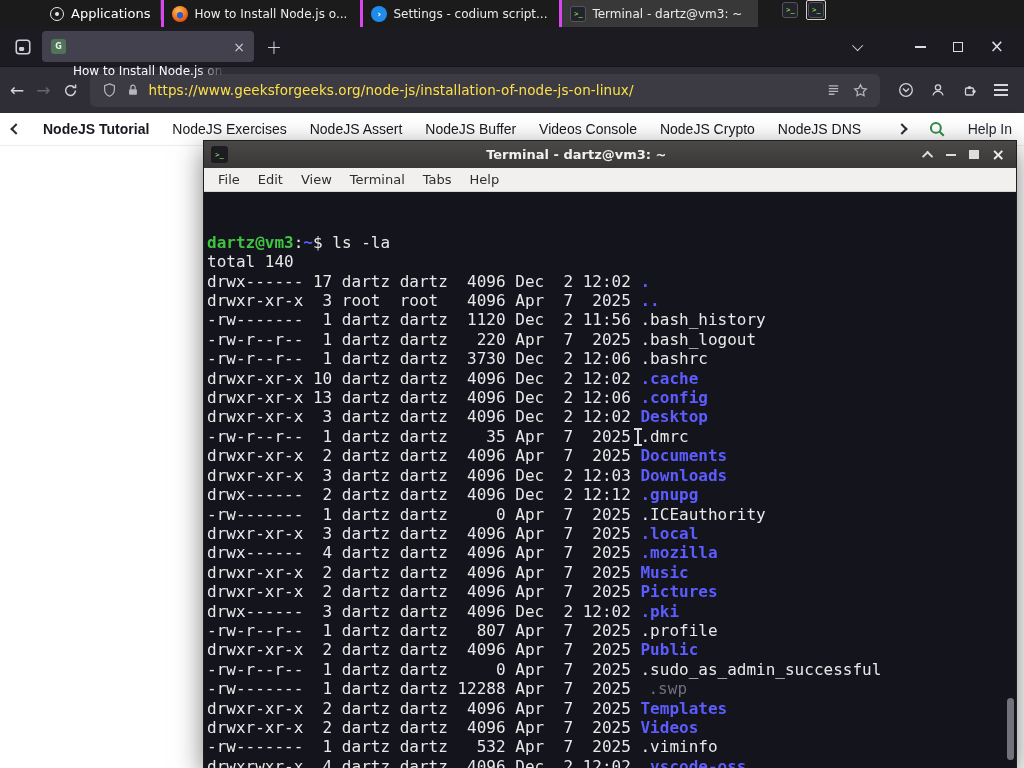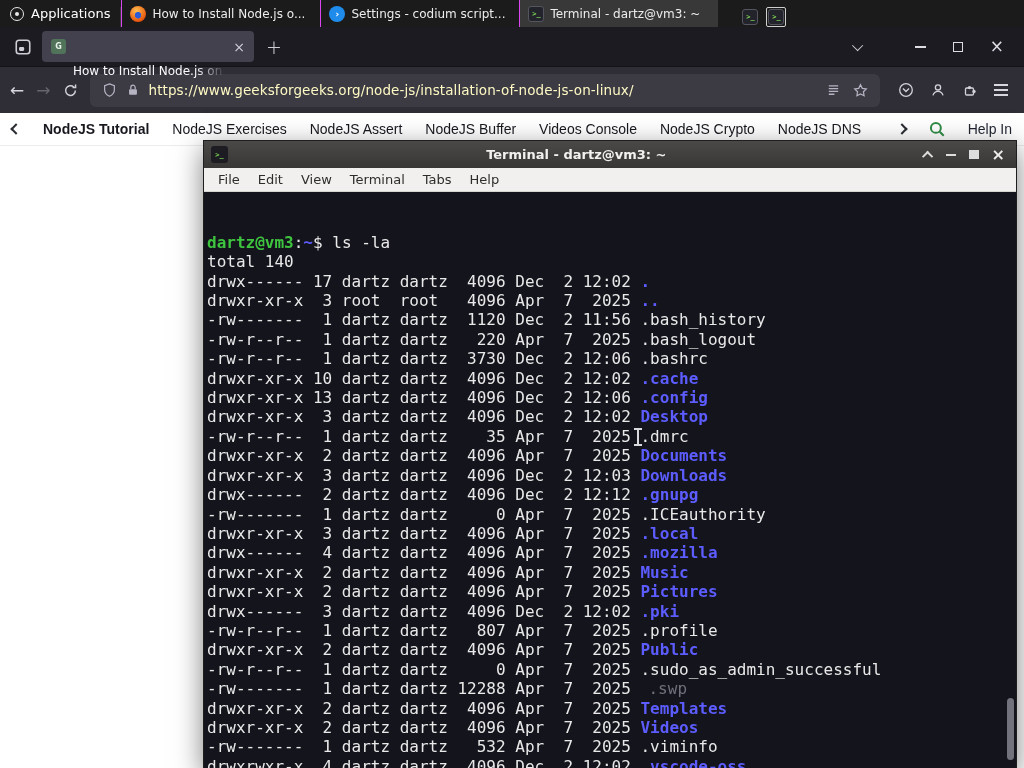--- a/index.html
+++ b/index.html
@@ -2,28 +2,28 @@
 <html style="--accent-green: #2f8d46; --dir-blue: #5c5cff; --prompt-green: #3fc43f; --dim-gray: #71717c; --panel-bg: #1b1b1b; --terminal-bg: #14141d;"><head>
 <meta charset="utf-8">
 <style>
   * { margin:0; padding:0; box-sizing:border-box; }
   html,body { width:1024px; height:768px; overflow:hidden; background:#fff;
     font-family:"DejaVu Sans","Liberation Sans",sans-serif; }
   .desktop { position:relative; width:1024px; height:768px; }
 
   
   .panel { position:absolute; top:0; left:0; right:0; height:27px; background:#1b1b1b;
-    color:#fff; display:flex; align-items:flex-end; font-size:13px; z-index:40; }
+    color:#fff; display:flex; align-items:flex-start; font-size:13px; z-index:40;padding-left:40px; }
   .apps { display:flex; align-items:center; gap:7px; padding:0 10px; height:100%; }
   .xubuntu-icon { width:14px; height:14px; border:1.5px solid #e8e8e8; border-radius:50%; position:relative; }
   .xubuntu-icon::after { content:''; position:absolute; left:4px; top:4px; width:4px; height:4px;
     background:#e8e8e8; border-radius:50%; }
   .panel-sep { width:1px; height:20px; background:#3a3a3a; }
   .task { width:199px; height:100%; display:flex; align-items:center; gap:6px; padding:0 8px;
-    border-left:1px solid #d946ef; font-size:12px; color:#ececec; overflow:hidden; white-space:nowrap; }
+    border-left:3px solid #d946ef; font-size:12px; color:#ececec; overflow:hidden; white-space:nowrap; }
   .task.active { background:#383838; }
   .task-label { overflow:hidden; text-overflow:ellipsis; white-space:nowrap; }
   .ff-icon { width:16px; height:16px; min-width:16px; border-radius:50%;
     background:radial-gradient(circle at 50% 58%, #2b5cd8 0 3px, rgba(0,0,0,0) 3.5px),
                radial-gradient(circle at 40% 30%, #ffbd4f, #e5520d 75%); }
   .codium-icon { width:16px; height:16px; min-width:16px; border-radius:50%; background:#1f8ceb;
     color:#fff; font-size:9px; font-weight:bold; display:flex; align-items:center; justify-content:center; }
   .term-glyph { width:16px; height:16px; min-width:16px; background:#23232b; border:1px solid #55555f;
     border-radius:3px; color:#7ed957; font:bold 7px "DejaVu Sans Mono",monospace;
     display:flex; align-items:center; justify-content:center; }
@@ -52,21 +52,21 @@
   .wc-min { width:11px; height:2px; background:#dddbe4; }
   .wc-max { width:10px; height:10px; border:1.6px solid #dddbe4; }
   .wc-close { color:#dddbe4; font-size:17px; line-height:1; }
 
   .urlrow { height:47px; background:#2f2e36; display:flex; align-items:center; padding:0 10px; gap:12px;
     border-top:1px solid #141318; }
   .navbtn { color:#d7d5dd; font-size:17px; line-height:1; }
   .navbtn.disabled { color:#66646f; }
   .urlfield { flex:1; height:33px; background:#3c3b44; border-radius:6px; display:flex; align-items:center;
     gap:9px; padding:0 12px; }
-  .url-text { color:#fef9c3; font-size:13.5px; letter-spacing:.1px; white-space:nowrap; overflow:hidden; flex:1; }
+  .url-text { color:#fde047; font-size:13.5px; letter-spacing:.1px; white-space:nowrap; overflow:hidden; flex:1; }
   .url-actions { display:flex; align-items:center; gap:12px; }
   .chrome-actions { display:flex; align-items:center; gap:16px; padding:0 6px; }
   .hamburger { display:flex; flex-direction:column; gap:3px; }
   .hamburger span { width:14px; height:1.8px; background:#d7d5dd; }
 
   .pageview { background:#fff; height:655px; }
   .subnav { height:33px; display:flex; align-items:center; gap:23px; padding:0 12px;
     font-family:"Liberation Sans",sans-serif; font-size:14px; color:#17191f; border-bottom:1px solid #ececec; }
   .nav-chev { width:8px; height:8px; border-left:2px solid #2a2d33; border-bottom:2px solid #2a2d33; }
   .nav-chev.left { transform:rotate(45deg); }

